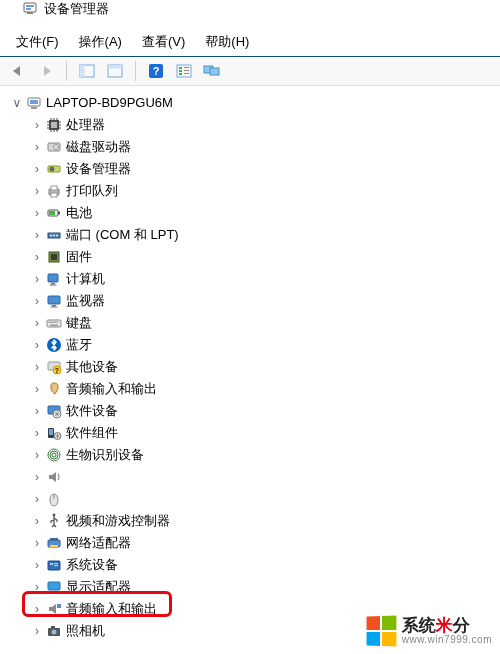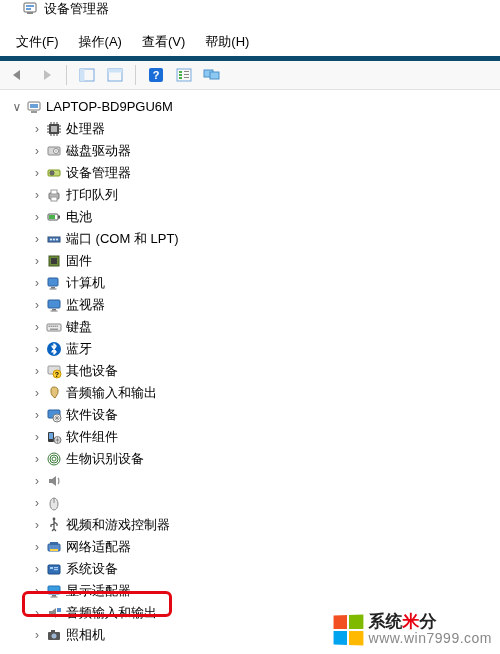--- a/index.html
+++ b/index.html
@@ -29,21 +29,21 @@
   }
   .titlebar .title {
     font-size: 13px;
   }
   .menubar {
     display: flex;
     align-items: center;
     padding: 2px 6px;
     gap: 0;
     background: #fff;
-    border-bottom: 5px solid #0c4a6e;
+    border-bottom: 1px solid #0c4a6e;
   }
   .menubar .item {
     padding: 3px 10px;
     cursor: pointer;
   }
   .toolbar {
     display: flex;
     align-items: center;
     padding: 3px 6px;
     gap: 4px;
@@ -136,21 +136,21 @@
     color: #222;
     font-weight: 600;
     font-size: 17px;
     display: flex;
     flex-direction: column;
     line-height: 1.05;
     text-shadow: 0 0 4px #fff, 0 0 4px #fff;
   }
   .wm-text .star { color: #e60012; }
   .wm-sub {
-    font-size: 14px;
+    font-size: 10px;
     color: #888;
     font-weight: 400;
     letter-spacing: 0.5px;
   }
 </style>
 </head>
 <body>
 
 <div class="titlebar">
   <span class="app-icon">

